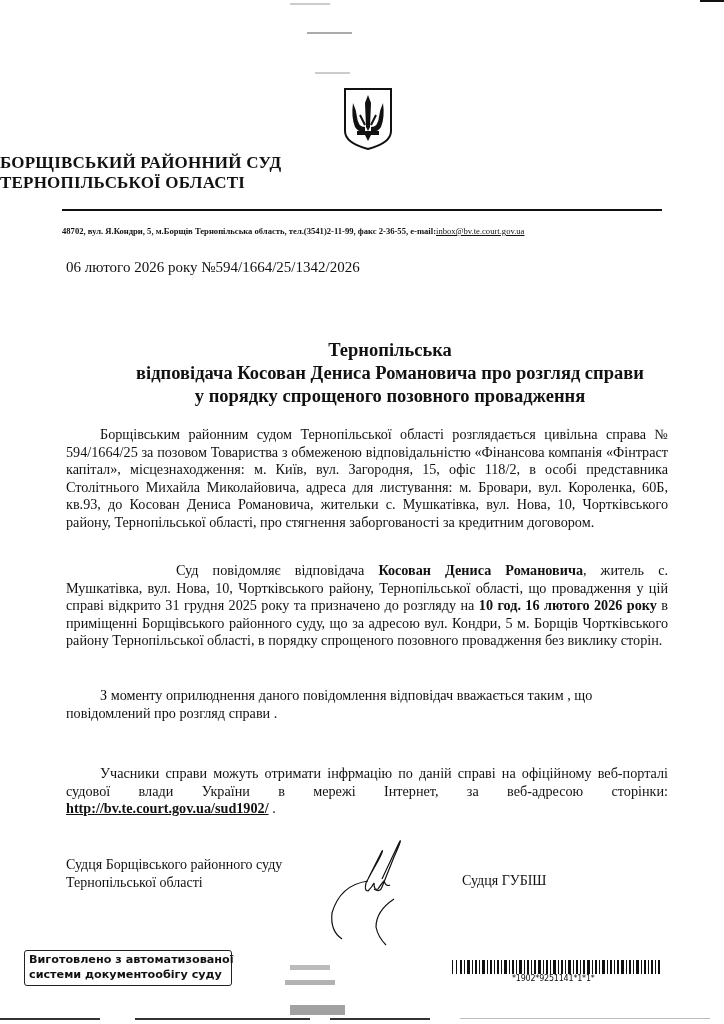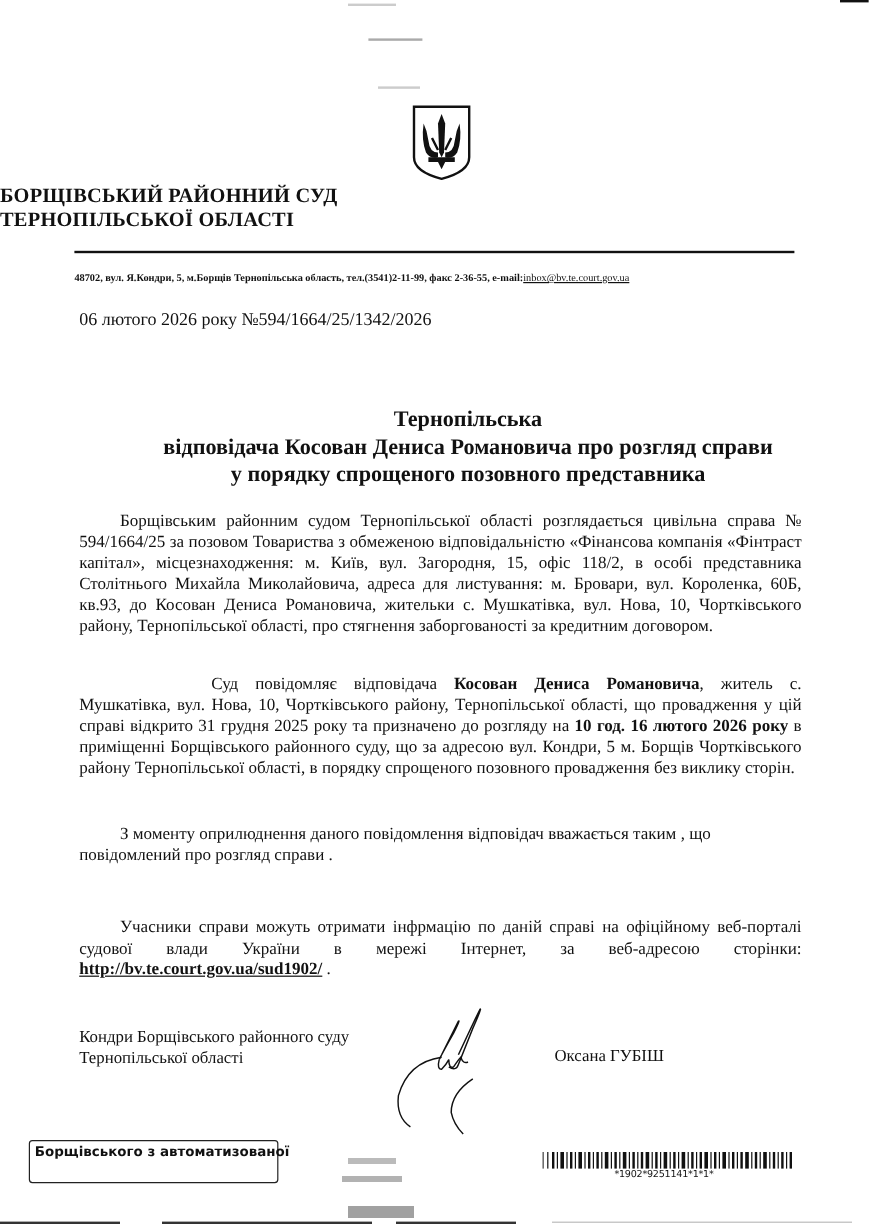--- a/index.html
+++ b/index.html
@@ -52,45 +52,46 @@
 
 <div class="abs rule"></div>
 <div class="abs address">
   <span>48702, вул. Я.Кондри, 5,  м.Борщів Тернопільська область, тел.(3541)2-11-99, факс 2-36-55, e-mail:</span><span class="email">inbox@bv.te.court.gov.ua</span>
 </div>
 
 <div class="abs date">06 лютого 2026 року №594/1664/25/1342/2026</div>
 
 <div class="abs heading" style="top:338px;">Тернопільська</div>
 <div class="abs heading" style="top:361px;">відповідача  Косован Дениса Романовича про розгляд справи</div>
-<div class="abs heading" style="top:384px;">у порядку спрощеного позовного представника</div>
+<div class="abs heading" style="top:384px;">у порядку спрощеного позовного провадження</div>
 
 <div class="abs para indent" style="top:426px;">Борщівським районним судом Тернопільської області розглядається   цивільна справа № 594/1664/25 за позовом Товариства з обмеженою відповідальністю «Фінансова компанія «Фінтраст капітал», місцезнаходження: м. Київ, вул. Загородня, 15, офіс 118/2, в особі представника Столітнього Михайла Миколайовича, адреса для листування: м. Бровари, вул. Короленка, 60Б, кв.93, до Косован Дениса Романовича, жительки с. Мушкатівка, вул. Нова, 10, Чортківського району, Тернопільської області, про стягнення заборгованості за кредитним договором.</div>
 
 <div class="abs para indent2" style="top:562px;"><span>Суд повідомляє  відповідача </span><b>Косован Дениса Романовича</b><span>, житель с. Мушкатівка, вул. Нова, 10, Чортківського району, Тернопільської області, що провадження  у цій справі відкрито  31 грудня  2025 року  та призначено до розгляду на  </span><b>10 год.  16 лютого 2026 року</b><span>  в приміщенні  Борщівського районного суду, що  за адресою  вул. Кондри, 5 м. Борщів Чортківського району Тернопільської області, в порядку спрощеного позовного провадження без виклику сторін.</span></div>
 
 <div class="abs para indent" style="top:687px;width:560px;text-align:left;">З моменту  оприлюднення даного  повідомлення відповідач  вважається таким , що повідомлений про розгляд справи .</div>
 
 <div class="abs para indent" style="top:753px;margin-top:12px;"><span>Учасники  справи можуть отримати інфрмацію по даній справі  на офіційному веб-порталі судової влади України в мережі Інтернет, за веб-адресою сторінки: </span><span class="link">http://bv.te.court.gov.ua/sud1902/</span><span> .</span></div>
 
 <div class="abs sign-left">
-  <div>Кондри Борщівського районного суду</div>
+  <div>Судця Борщівського районного суду</div>
   <div>Тернопільської області</div>
 </div>
 <svg class="abs sig" viewBox="0 0 140 120">
   <path d="M58 44 Q70 20 72 16 Q74 14 68 26 Q60 40 56 48" stroke="#111" stroke-width="1.2" fill="none"></path>
   <path d="M72 44 Q86 14 90 6 Q92 4 84 22 Q76 42 72 52 Q70 58 64 54" stroke="#111" stroke-width="1.2" fill="none"></path>
   <path d="M56 48 Q54 56 58 56 Q62 52 64 48 Q64 56 68 54 Q72 48 74 46 Q76 52 80 50" stroke="#111" stroke-width="1.2" fill="none"></path>
   <path d="M58 46 Q30 50 22 78 Q20 96 32 104" stroke="#111" stroke-width="1.2" fill="none"></path>
   <path d="M84 64 Q66 76 66 92 Q68 102 76 110" stroke="#111" stroke-width="1.2" fill="none"></path>
 </svg>
-<div class="abs sign-name">Оксана ГУБІШ</div>
+<div class="abs sign-name">Судця ГУБІШ</div>
 
 <div class="abs stamp">
-  <div>Борщівського з автоматизованої</div>
+  <div>Виготовлено з автоматизованої</div>
+  <div>системи   документообігу  суду</div>
 </div>
 
 <div class="speck" style="left:290px;top:965px;width:40px;height:5px;background:#777;"></div>
 <div class="speck" style="left:285px;top:980px;width:50px;height:5px;background:#666;"></div>
 <div class="speck" style="left:290px;top:1005px;width:55px;height:10px;background:#444;"></div>
 
 <svg class="abs barcode" viewBox="0 0 210 14" preserveAspectRatio="none">
   <g fill="#111">
     <rect x="0" y="0" width="1" height="14"></rect>
       <rect x="4" y="0" width="1" height="14"></rect>

